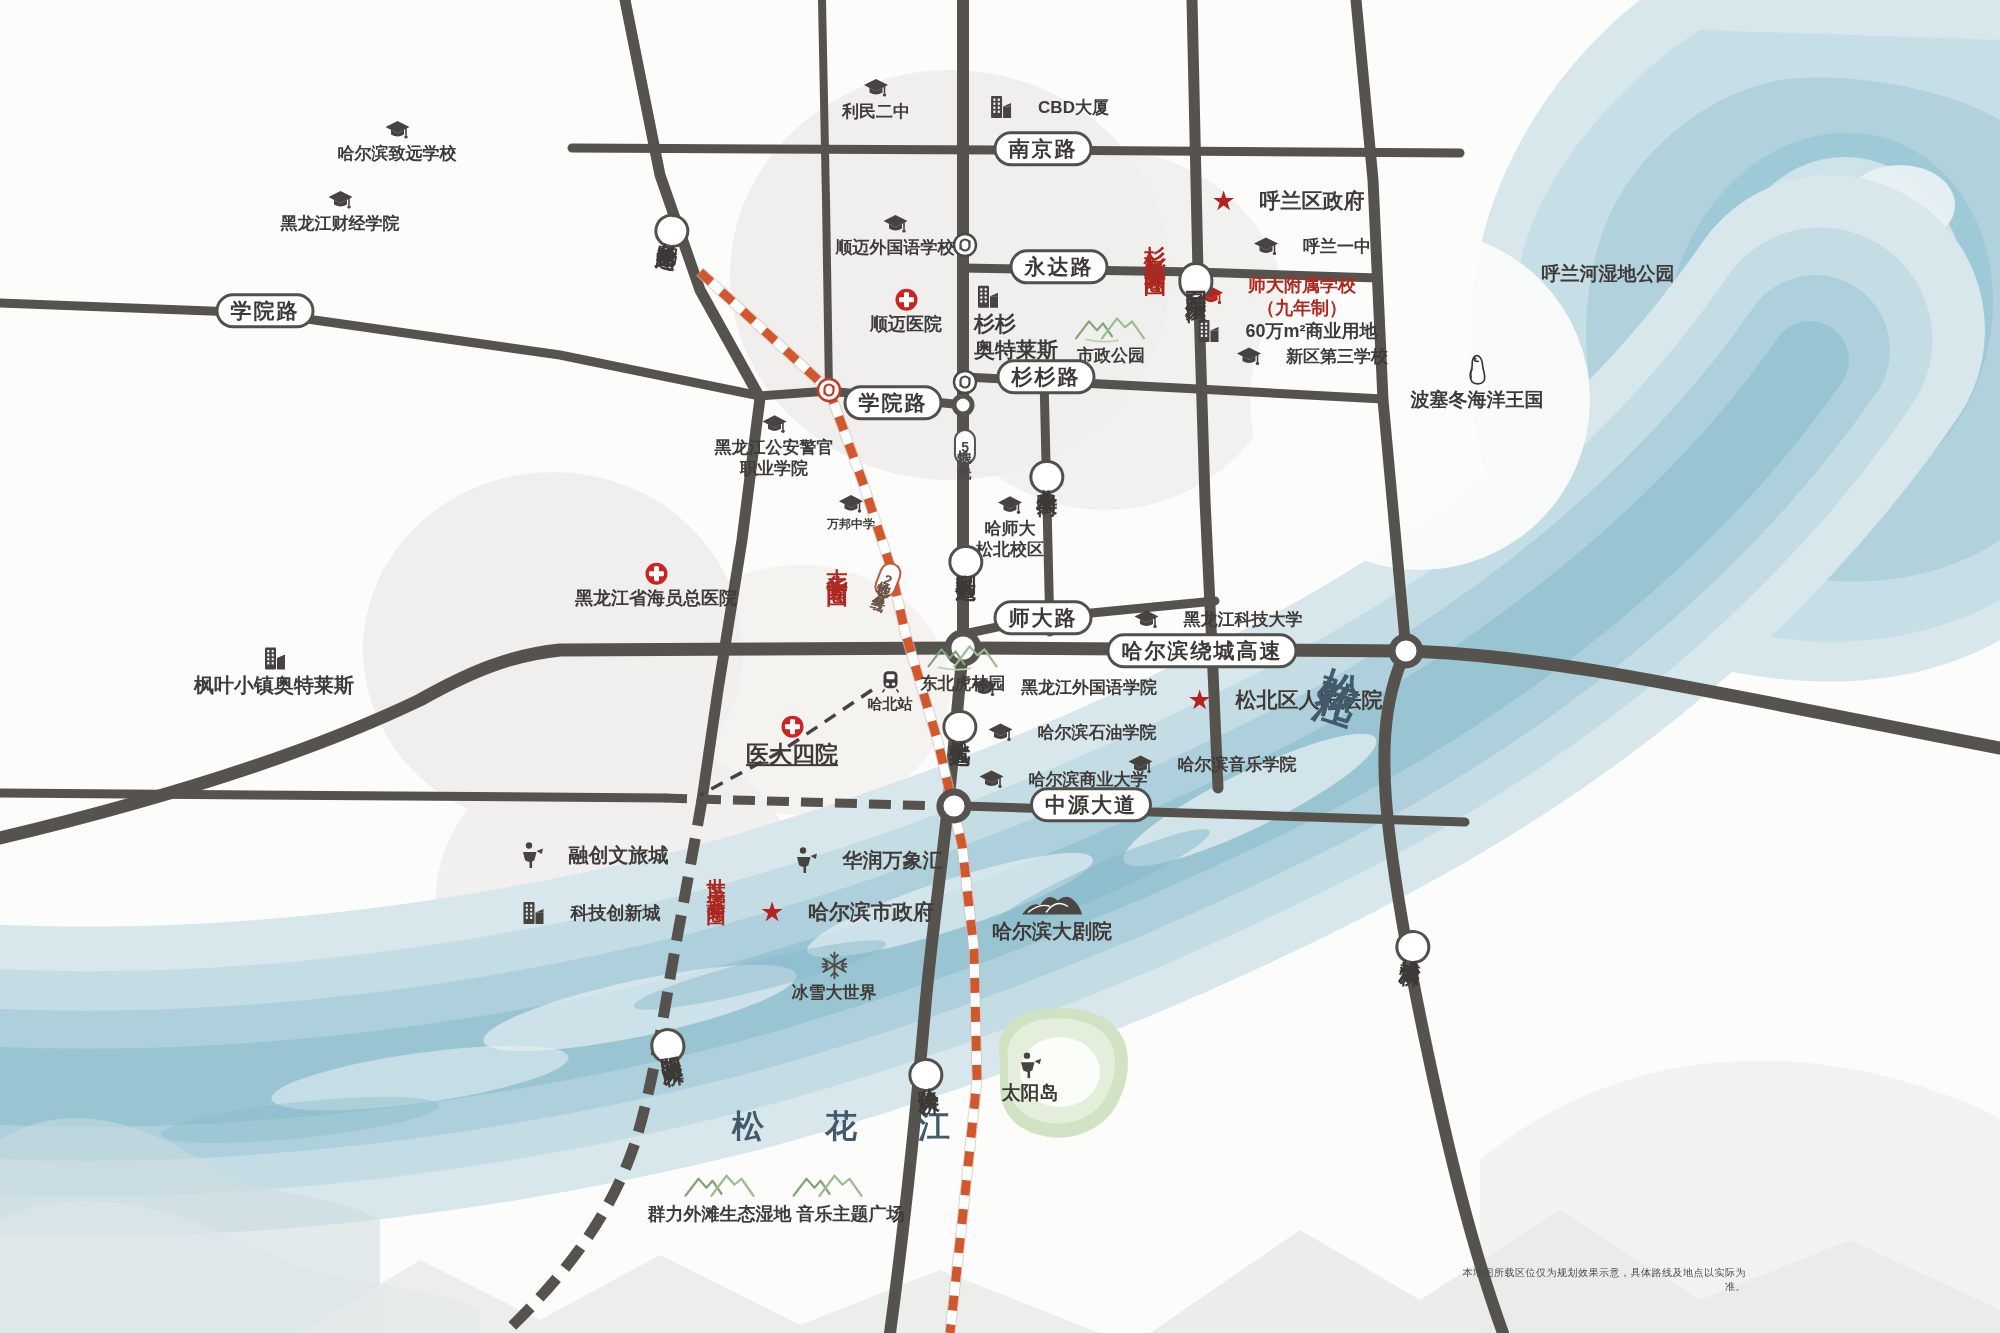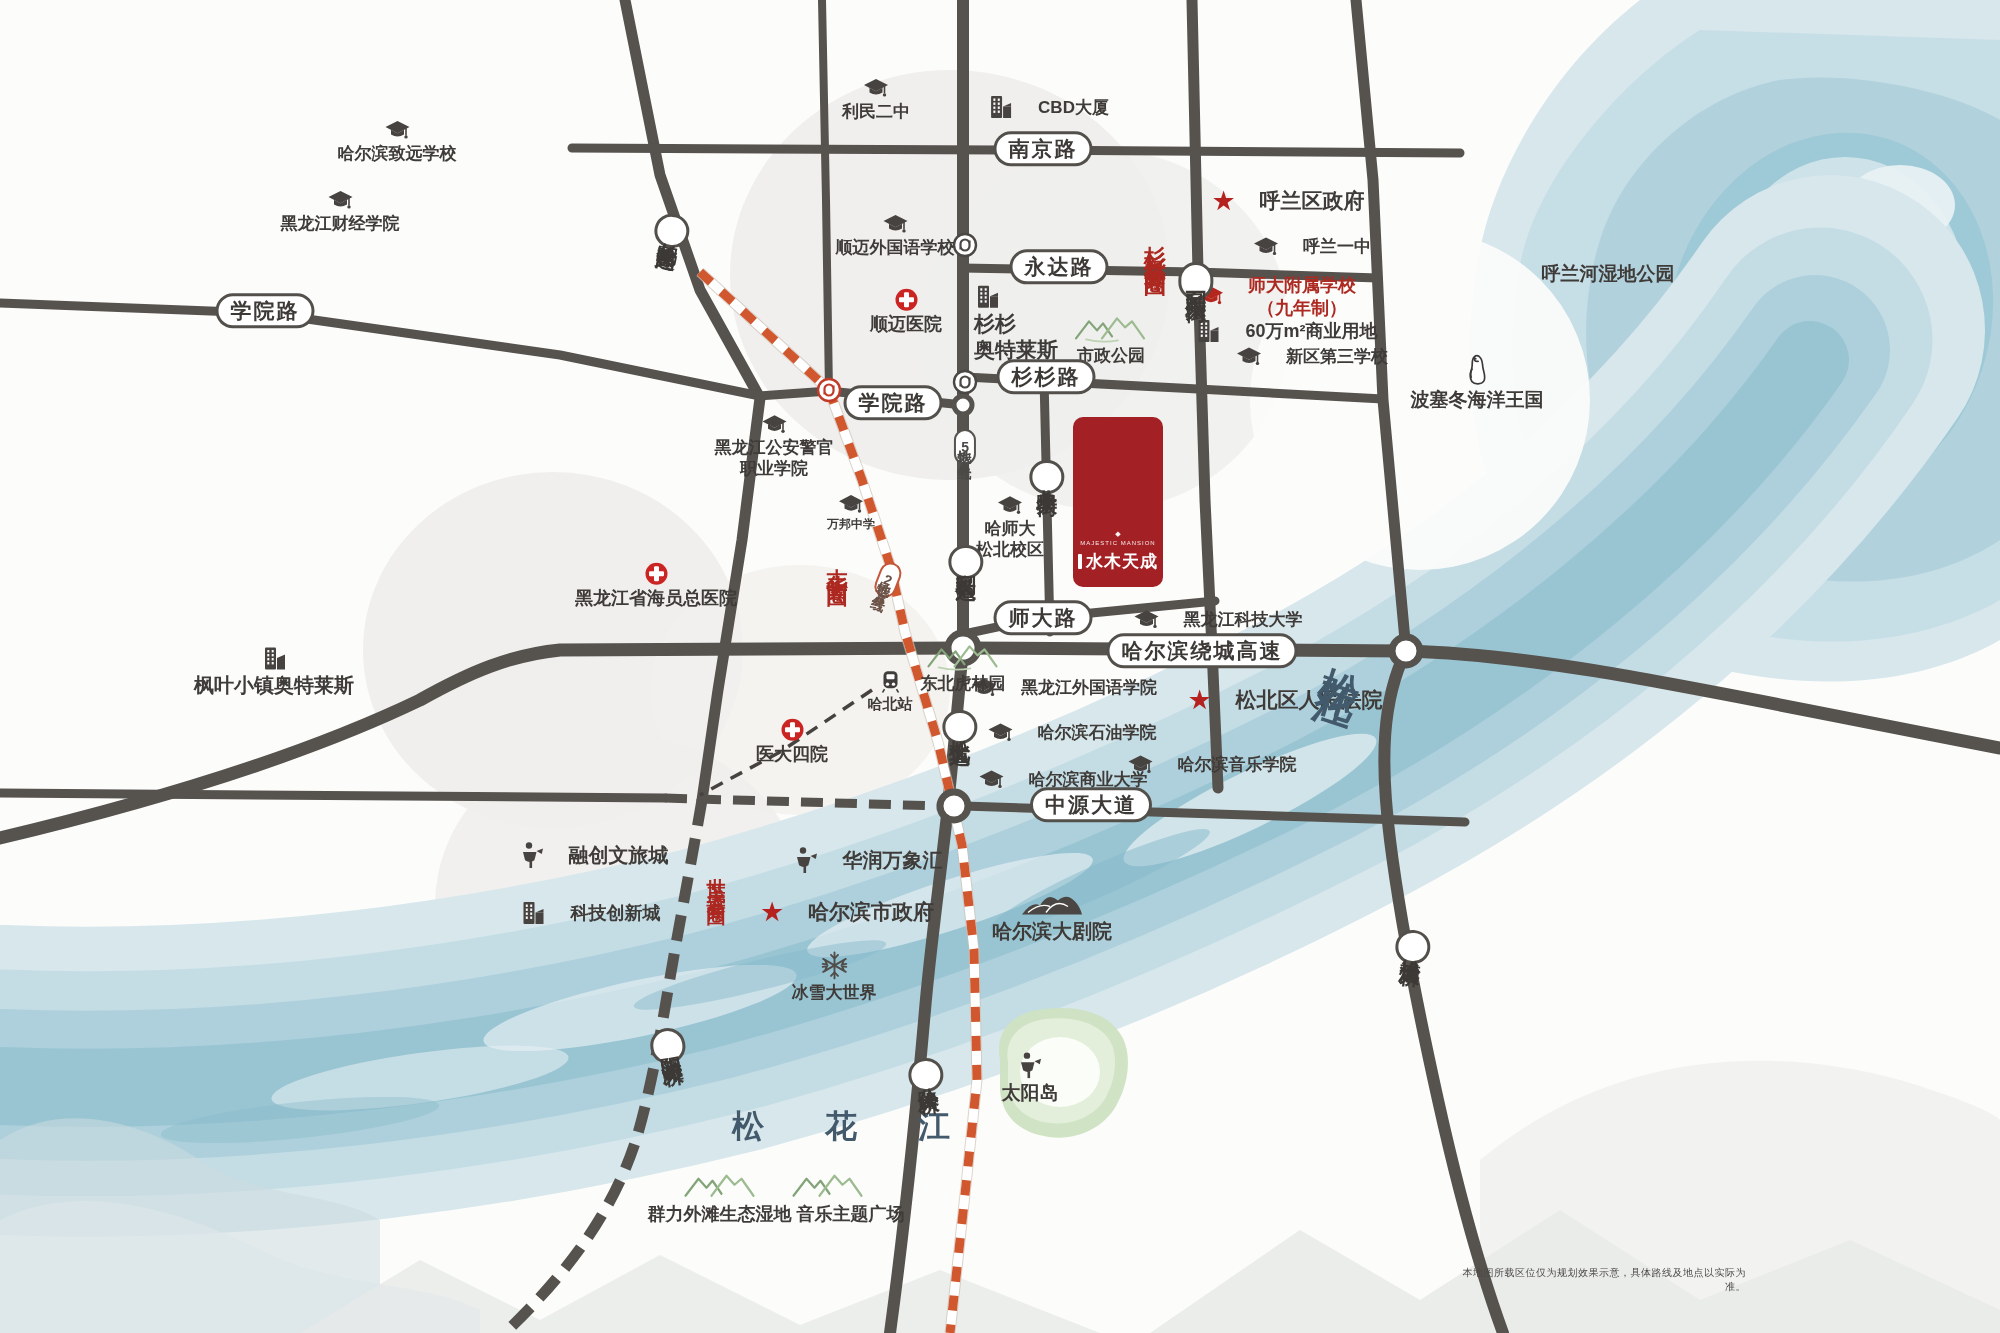--- a/index.html
+++ b/index.html
@@ -337,21 +337,21 @@
       <div class="poi col" style="left: 656px; top: 586px; font-size: 18px;">
         <span class="icon">
           <svg width="23" height="23" viewBox="0 0 23 23">
             <circle cx="11.5" cy="11.5" r="11" fill="#cb2523"></circle>
             <rect x="9" y="4" width="5" height="15" rx="1.2" fill="#fff"></rect>
             <rect x="4" y="9" width="15" height="5" rx="1.2" fill="#fff"></rect>
           </svg>
         </span>
         <span>黑龙江省海员总医院</span>
       </div>
-      <div class="poi col" style="left: 792px; top: 742px; font-size: 18px;">
+      <div class="poi col" style="left: 792px; top: 742px; font-size: 23px; text-decoration: underline;">
         <span class="icon">
           <svg width="23" height="23" viewBox="0 0 23 23">
             <circle cx="11.5" cy="11.5" r="11" fill="#cb2523"></circle>
             <rect x="9" y="4" width="5" height="15" rx="1.2" fill="#fff"></rect>
             <rect x="4" y="9" width="15" height="5" rx="1.2" fill="#fff"></rect>
           </svg>
         </span>
         <span>医大四院</span>
       </div>
       <div class="poi " style="left: 1288px; top: 201px; font-size: 21px;">
@@ -601,24 +601,16 @@
       <div class="cap v" style="left: 1413px; top: 947px; transform: translate(-50%, -50%) rotate(6deg);">松浦大桥</div>
       <div class="mcap" style="left: 965px; top: 447px; border: 2.5px solid rgb(87, 83, 79); color: rgb(76, 74, 72);"><span>地铁5号线</span><span class="sub">（规划）</span></div>
       <div class="mcap" style="left: 888px; top: 580px; border: 2.5px solid rgb(196, 87, 58); color: rgb(107, 82, 71); transform: translate(-50%, -50%) rotate(21deg);"><span>地铁2号线</span><span class="sub">（在建）</span></div>
       <div class="bc" style="left: 1155px; top: 246px; font-size: 22px;">杉杉奥莱商圈</div>
       <div class="bc" style="left: 837px; top: 564px; font-size: 21px;">志华商圈</div>
       <div class="bc" style="left: 716px; top: 880px; font-size: 19px;">世茂大道商圈</div>
       <div class="wl" style="left: 822px; top: 1127px; font-size: 32px; letter-spacing: 26px; margin-left: 32px;">松 花 江</div>
       <div class="wl v" style="left: 1352px; top: 655px; font-size: 40px; letter-spacing: 10px; transform: translate(-50%, -50%) rotate(18deg);">松花江</div>
     </div>
 
-<div id="property">
-  <div class="orn">◆</div>
-  <div class="tagline">MAJESTIC MANSION</div>
-  <div class="pname">
-        <span class="seal"></span>
-        <span>水木天成</span>
-      </div>
+
+<div id="disclaimer">本地图所载区位仅为规划效果示意，具体路线及地点以实际为准。</div>
+
 </div>
 
-<div id="disclaimer">本地图所载区位仅为规划效果示意，具体路线及地点以实际为准。</div>
-
-</div>
-
 </body></html>

